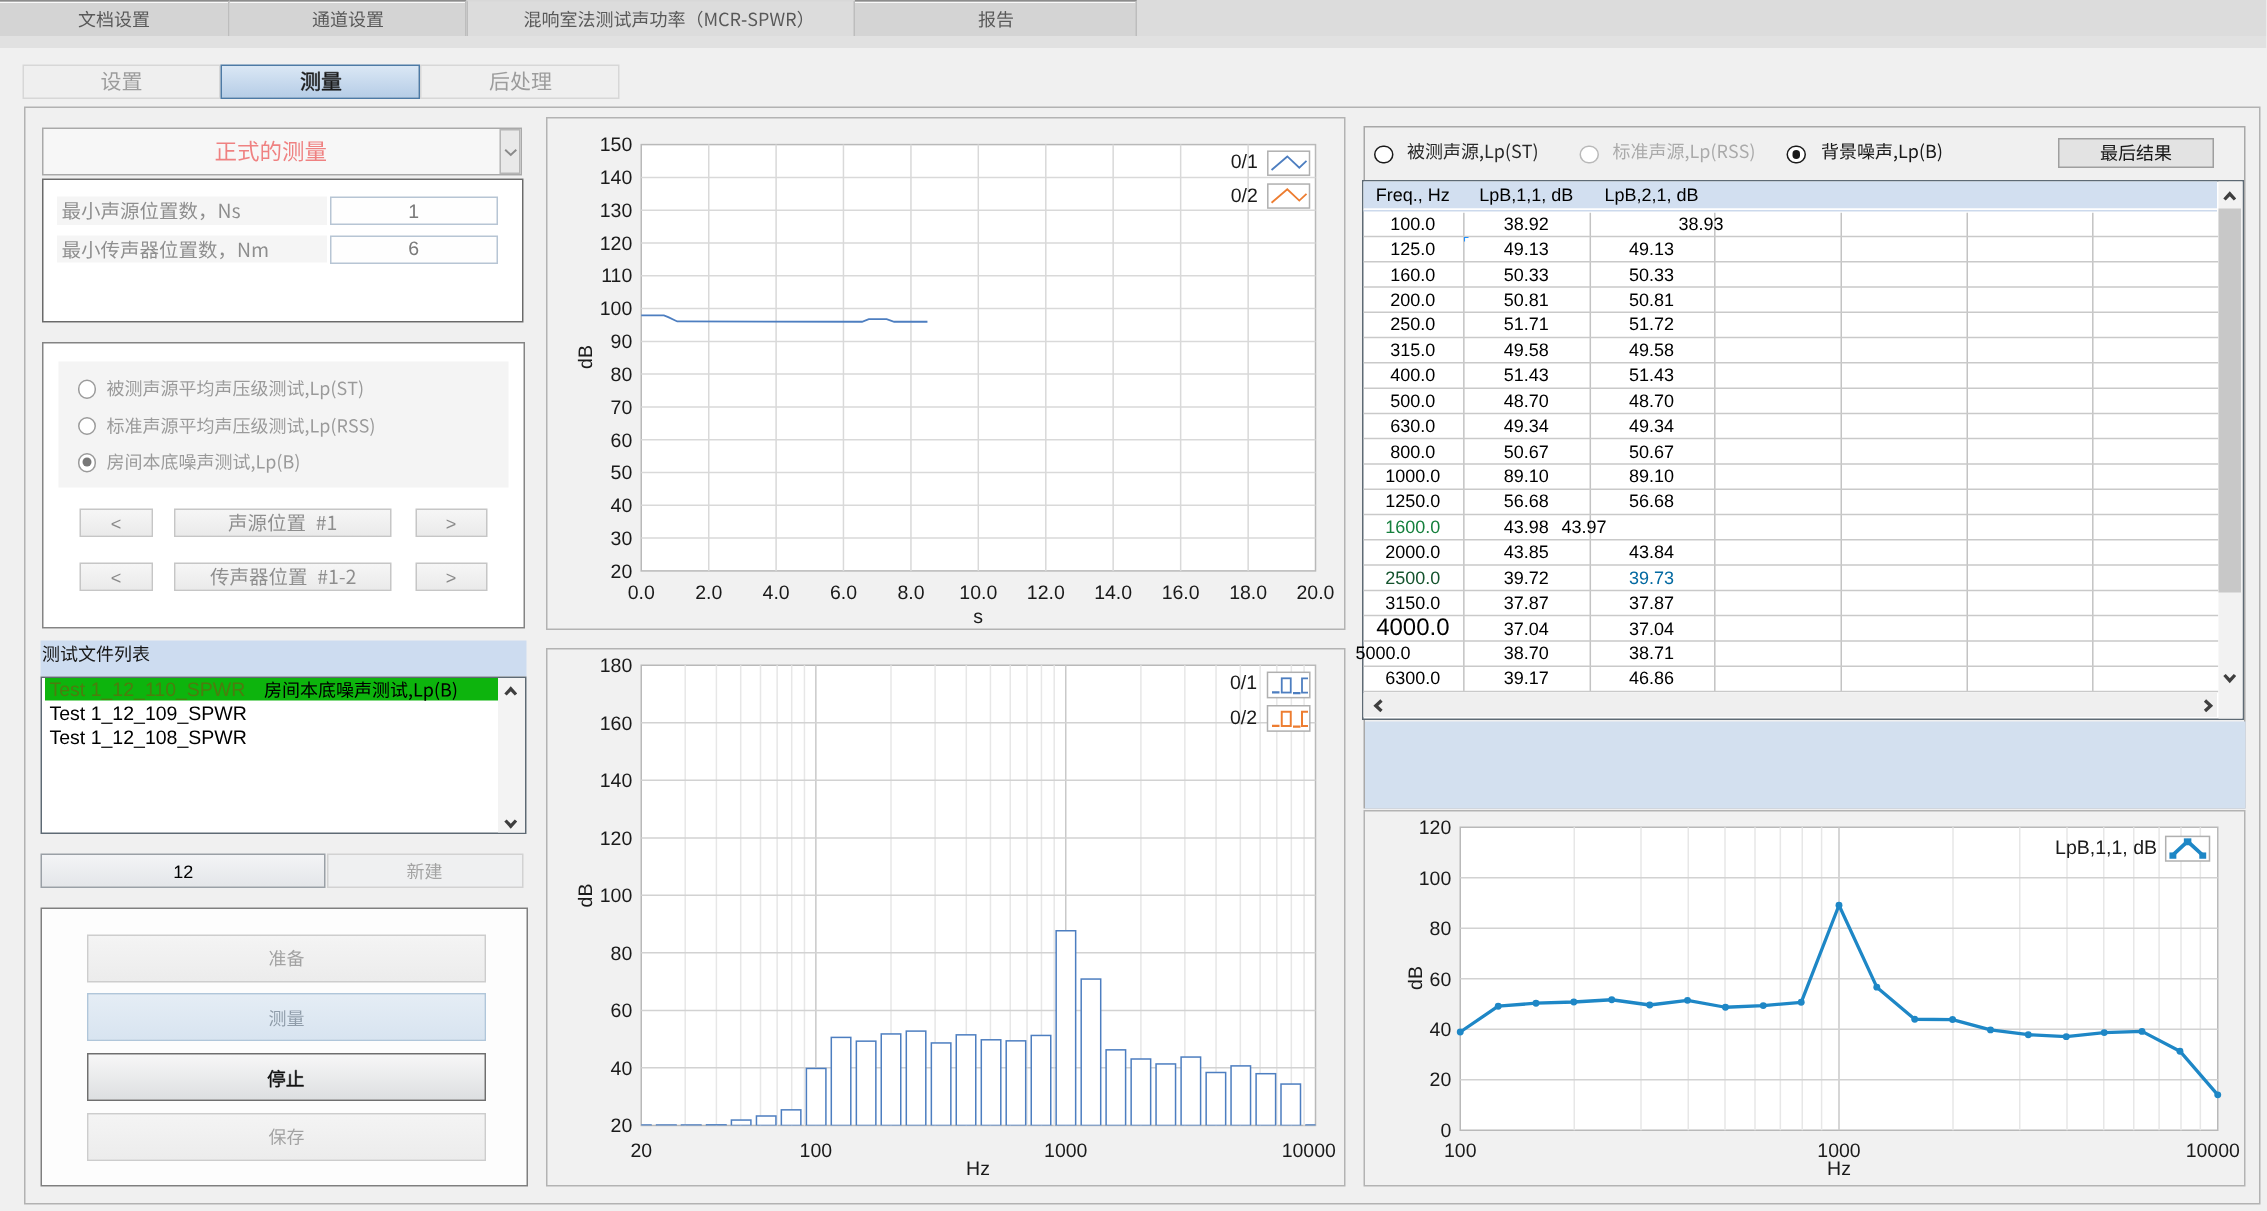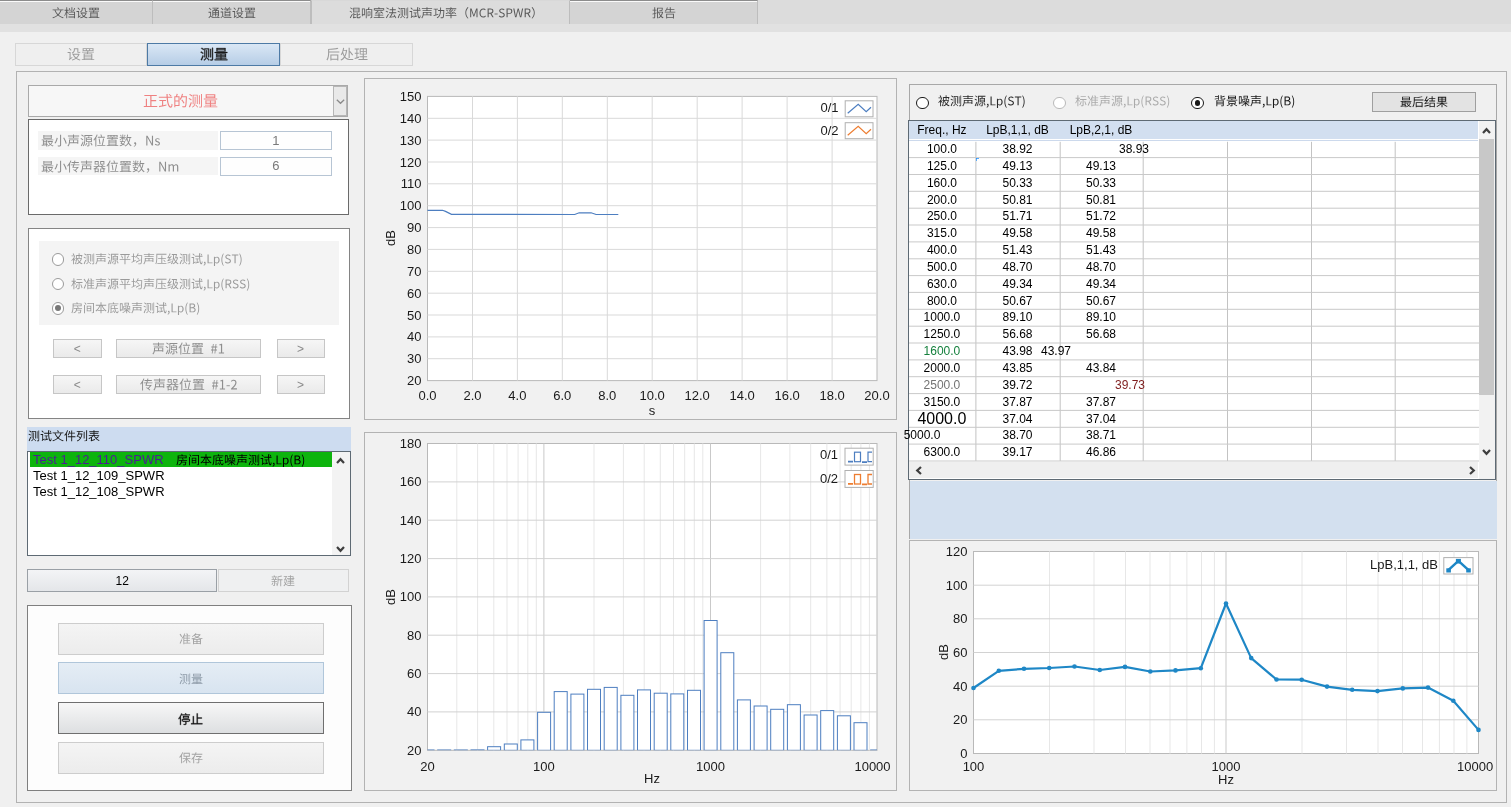--- a/index.html
+++ b/index.html
@@ -238,21 +238,21 @@
       <use href="#g10" x="0"></use>
       <use href="#g11" x="1000"></use>
       <use href="#g0" x="2000"></use>
       <use href="#g66" x="3000"></use>
       <use href="#g67" x="4000"></use>
       <use href="#g68" x="5000"></use>
     </g>
   </svg>
 <div class="ab" style="left:26.5px;top:450.8px;width:324.8px;height:105.4px;background:#fff;border:1px solid #5e6a74"></div>
 <div class="ab" style="left:30px;top:452.3px;width:301.7px;height:14.9px;background:#0db40d"></div>
-<div class="lat" style="left:33.0px;top:451.8px;line-height:16px;height:16px;font-size:13px;color:#4c1d95">Test 1_12_110_SPWR</div>
+<div class="lat" style="left:33.0px;top:451.8px;line-height:16px;height:16px;font-size:13px;color:#4d7c0f">Test 1_12_110_SPWR</div>
 <svg class="ab" style="left:176.0px;top:451.9px" width="130.3" height="15.8" viewBox="0 0 130.3 15.8">
     <g fill="#000" transform="translate(0,12.36) scale(0.01200,-0.01200)">
       <use href="#g57" x="0"></use>
       <use href="#g58" x="1000"></use>
       <use href="#g59" x="2000"></use>
       <use href="#g60" x="3000"></use>
       <use href="#g61" x="4000"></use>
       <use href="#g12" x="5000"></use>
       <use href="#g10" x="6000"></use>
       <use href="#g11" x="7000"></use>
@@ -520,23 +520,23 @@
 <div class="lat" style="left:1101.0px;transform:translateX(-50%);top:309.4px;line-height:16px;height:16px;font-size:12px;color:#000">89.10</div>
 <div class="lat" style="left:941.9px;transform:translateX(-50%);top:326.3px;line-height:16px;height:16px;font-size:12px;color:#000">1250.0</div>
 <div class="lat" style="left:1017.5px;transform:translateX(-50%);top:326.3px;line-height:16px;height:16px;font-size:12px;color:#000">56.68</div>
 <div class="lat" style="left:1101.0px;transform:translateX(-50%);top:326.3px;line-height:16px;height:16px;font-size:12px;color:#000">56.68</div>
 <div class="lat" style="left:941.9px;transform:translateX(-50%);top:343.1px;line-height:16px;height:16px;font-size:12px;color:#15803d">1600.0</div>
 <div class="lat" style="left:1017.5px;transform:translateX(-50%);top:343.1px;line-height:16px;height:16px;font-size:12px;color:#000">43.98</div>
 <div class="lat" style="left:1056px;transform:translateX(-50%);top:343.1px;line-height:16px;height:16px;font-size:12px;color:#000">43.97</div>
 <div class="lat" style="left:941.9px;transform:translateX(-50%);top:360.0px;line-height:16px;height:16px;font-size:12px;color:#000">2000.0</div>
 <div class="lat" style="left:1017.5px;transform:translateX(-50%);top:360.0px;line-height:16px;height:16px;font-size:12px;color:#000">43.85</div>
 <div class="lat" style="left:1101.0px;transform:translateX(-50%);top:360.0px;line-height:16px;height:16px;font-size:12px;color:#000">43.84</div>
-<div class="lat" style="left:941.9px;transform:translateX(-50%);top:376.8px;line-height:16px;height:16px;font-size:12px;color:#737373">2500.0</div>
+<div class="lat" style="left:941.9px;transform:translateX(-50%);top:376.8px;line-height:16px;height:16px;font-size:12px;color:#14532d">2500.0</div>
 <div class="lat" style="left:1017.5px;transform:translateX(-50%);top:376.8px;line-height:16px;height:16px;font-size:12px;color:#000">39.72</div>
-<div class="lat" style="left:1130px;transform:translateX(-50%);top:376.8px;line-height:16px;height:16px;font-size:12px;color:#7f1d1d">39.73</div>
+<div class="lat" style="left:1101.0px;transform:translateX(-50%);top:376.8px;line-height:16px;height:16px;font-size:12px;color:#0369a1">39.73</div>
 <div class="lat" style="left:941.9px;transform:translateX(-50%);top:393.7px;line-height:16px;height:16px;font-size:12px;color:#000">3150.0</div>
 <div class="lat" style="left:1017.5px;transform:translateX(-50%);top:393.7px;line-height:16px;height:16px;font-size:12px;color:#000">37.87</div>
 <div class="lat" style="left:1101.0px;transform:translateX(-50%);top:393.7px;line-height:16px;height:16px;font-size:12px;color:#000">37.87</div>
 <div class="lat" style="left:941.9px;transform:translateX(-50%);top:410.5px;line-height:16px;height:16px;font-size:16px;color:#000">4000.0</div>
 <div class="lat" style="left:1017.5px;transform:translateX(-50%);top:410.5px;line-height:16px;height:16px;font-size:12px;color:#000">37.04</div>
 <div class="lat" style="left:1101.0px;transform:translateX(-50%);top:410.5px;line-height:16px;height:16px;font-size:12px;color:#000">37.04</div>
 <div class="lat" style="left:922px;transform:translateX(-50%);top:427.4px;line-height:16px;height:16px;font-size:12px;color:#000">5000.0</div>
 <div class="lat" style="left:1017.5px;transform:translateX(-50%);top:427.4px;line-height:16px;height:16px;font-size:12px;color:#000">38.70</div>
 <div class="lat" style="left:1101.0px;transform:translateX(-50%);top:427.4px;line-height:16px;height:16px;font-size:12px;color:#000">38.71</div>
 <div class="lat" style="left:941.9px;transform:translateX(-50%);top:444.2px;line-height:16px;height:16px;font-size:12px;color:#000">6300.0</div>

